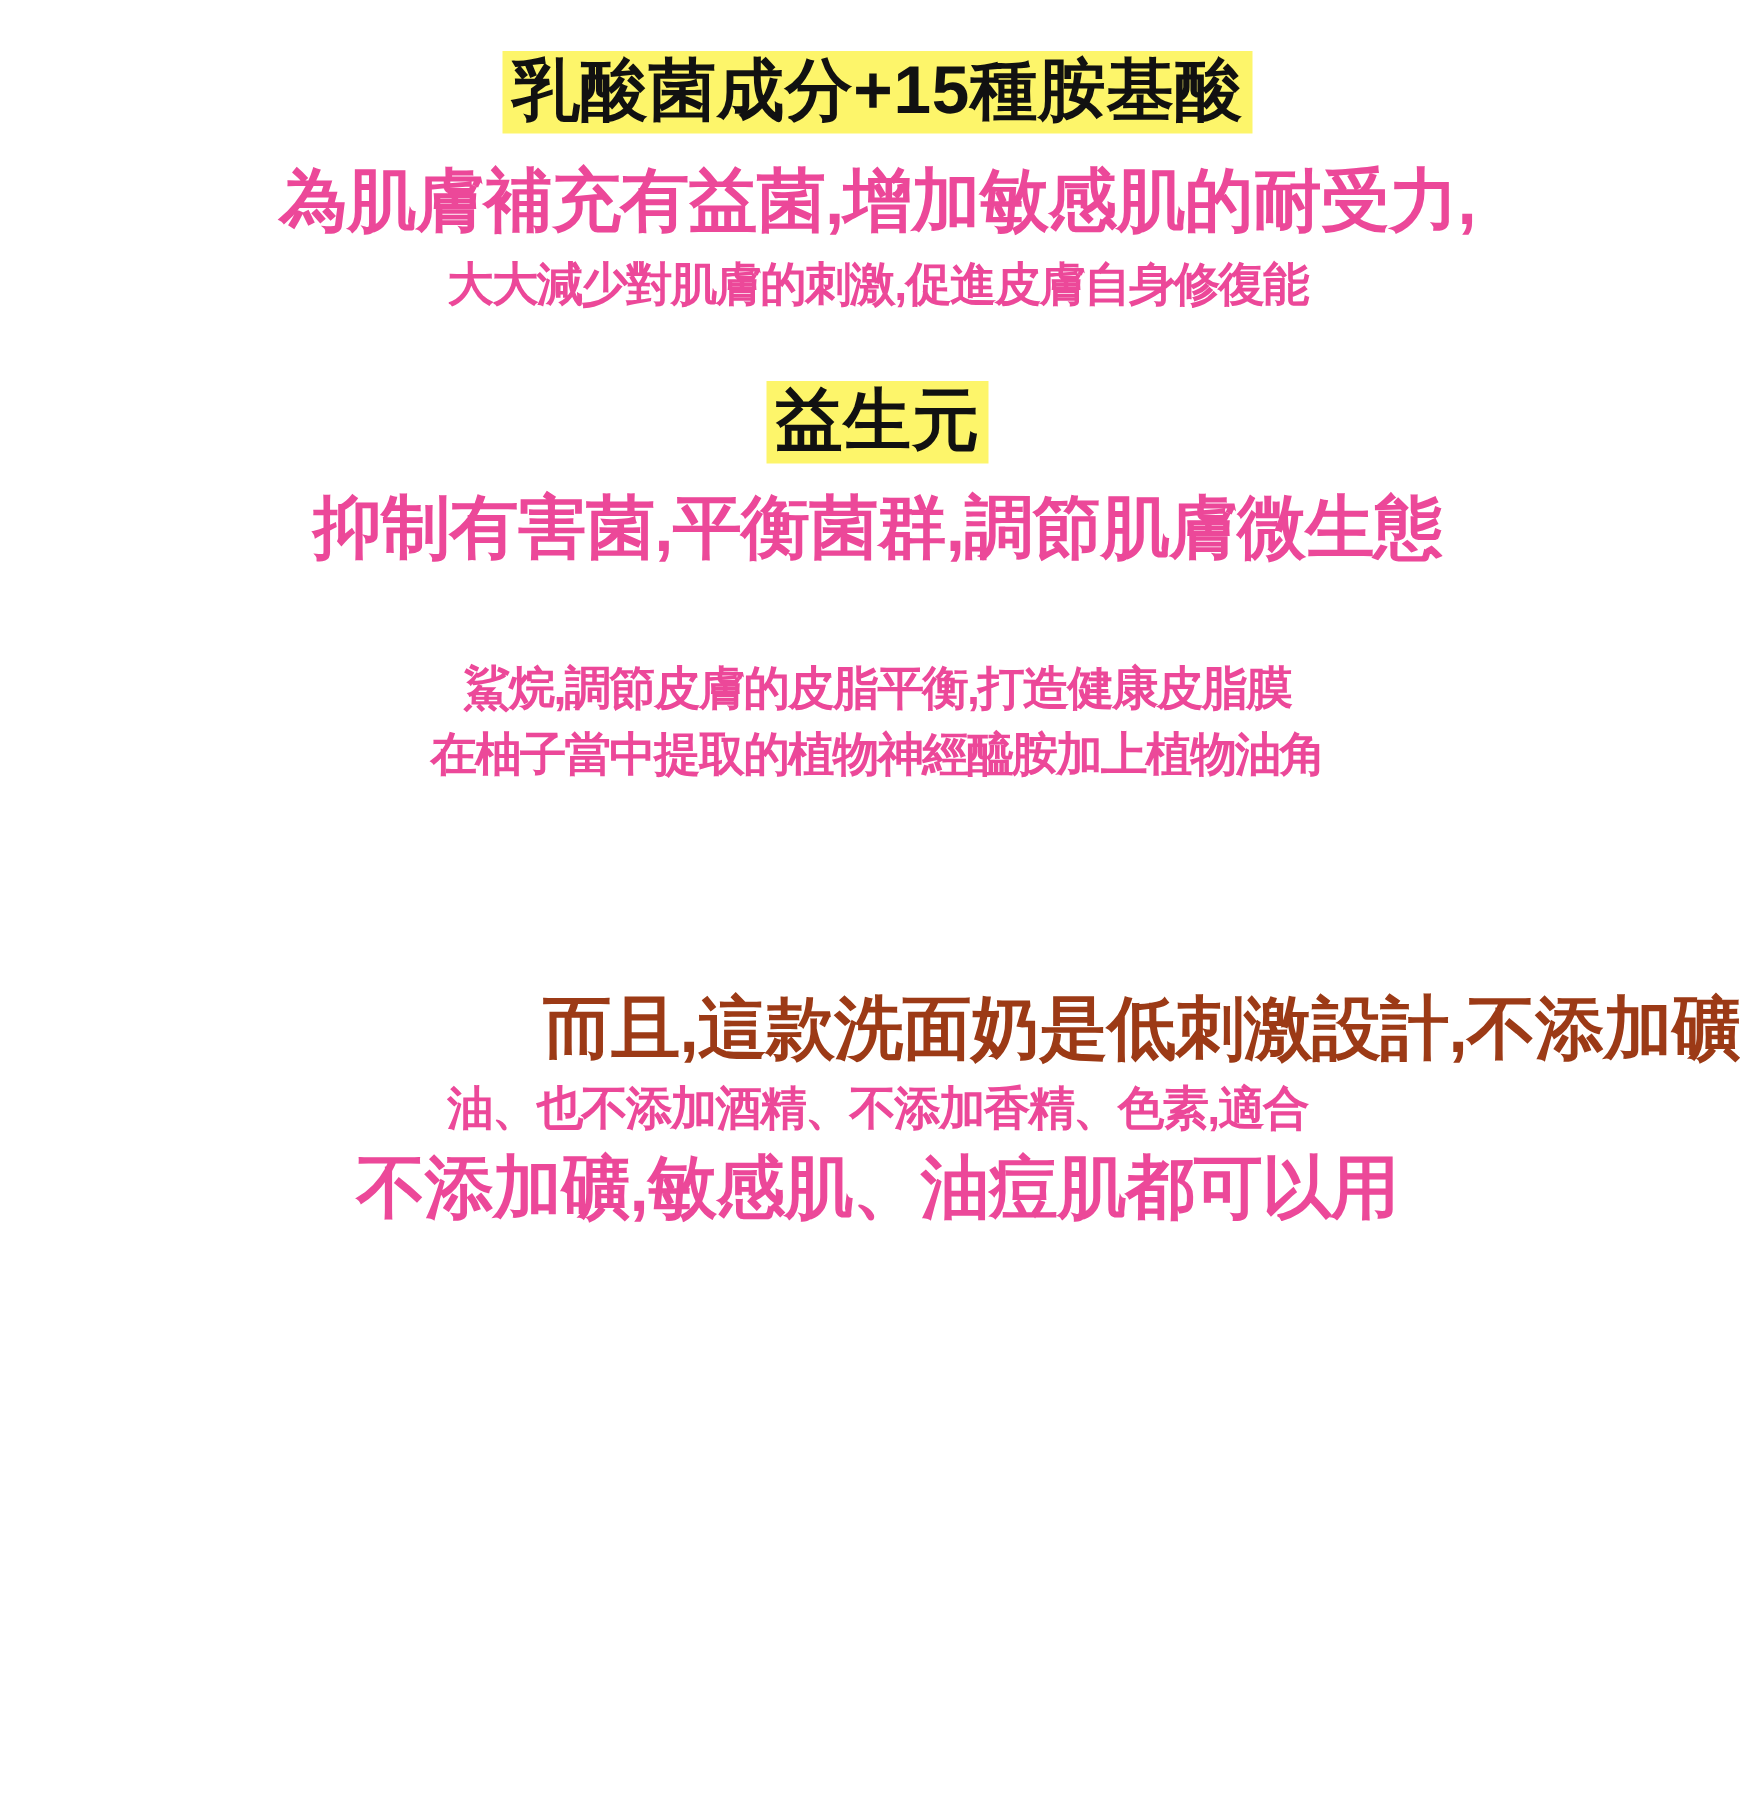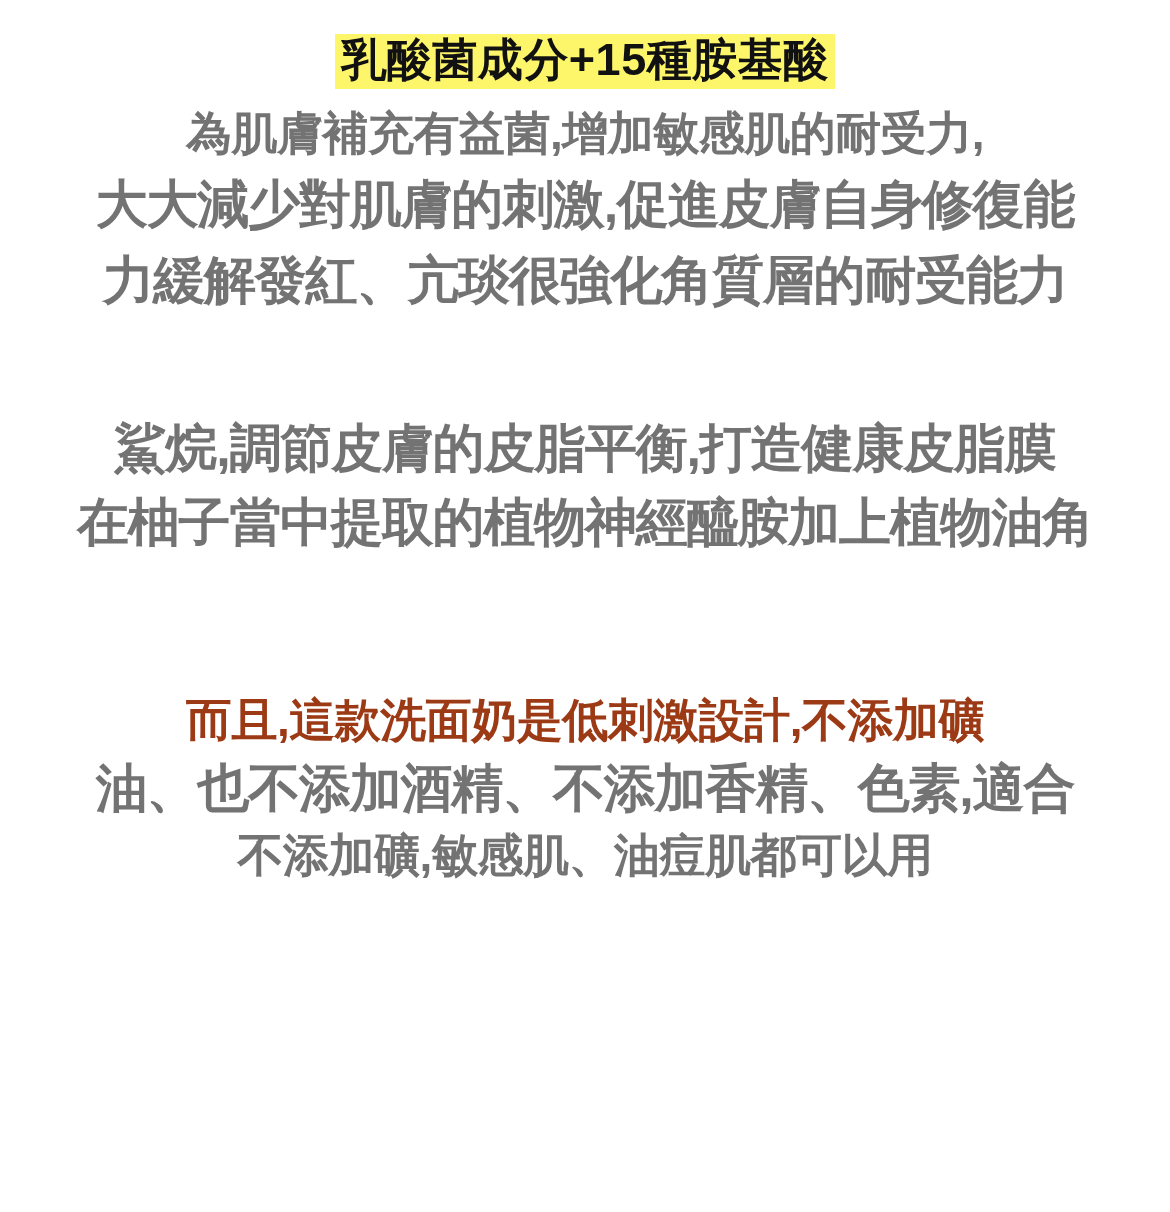--- a/index.html
+++ b/index.html
@@ -38,32 +38,32 @@
     padding: 3px 6px 7px 6px;
     color: #111;
     white-space: nowrap;
   }
   .body-line {
     text-align: center;
     font-size: 46px;
     font-weight: 700;
     letter-spacing: -0.5px;
     line-height: 1.42;
-    color: #737373;
+    color: #ec4899;
     white-space: nowrap;
   }
   .body-line.wide {
-    font-size: 52px;
+    font-size: 31px;
     letter-spacing: -1.2px;
   }
   .gap-sm { height: 10px; }
   .gap-md { height: 42px; }
   .gap-xl { height: 128px; }
   .accent-line {
-    text-align: center;
+    text-align: right;
     font-size: 46px;
     font-weight: 700;
     letter-spacing: -0.5px;
     line-height: 1.42;
     color: #9c3a16;
     white-space: nowrap;
   }
   .block-1 .body-line { margin-top: 2px; }
   .tight { line-height: 1.36; }
 </style>
@@ -72,25 +72,31 @@
 
 <div class="page">
 
   <div class="section block-1">
     <div class="heading-row">
       <span class="heading">乳酸菌成分+15種胺基酸</span>
     </div>
     <div class="gap-sm"></div>
     <div class="body-line">為肌膚補充有益菌,增加敏感肌的耐受力,</div>
     <div class="body-line wide">大大減少對肌膚的刺激,促進皮膚自身修復能</div>
-    <div class="body-line wide">力緩解發紅、亢琰很強化角質層的耐受能力</div>
   </div>
 
   <div class="gap-md"></div>
 
+  <div class="section block-2">
+    <div class="heading-row">
+      <span class="heading">益生元</span>
+    </div>
+    <div class="gap-sm"></div>
+    <div class="body-line">抑制有害菌,平衡菌群,調節肌膚微生態</div>
+  </div>
 
   <div class="gap-md"></div>
 
   <div class="section block-3">
     <div class="gap-sm"></div>
     <div class="body-line wide">鯊烷,調節皮膚的皮脂平衡,打造健康皮脂膜</div>
     <div class="body-line wide">在柚子當中提取的植物神經醯胺加上植物油角</div>
   </div>
 
   <div class="gap-xl"></div>

